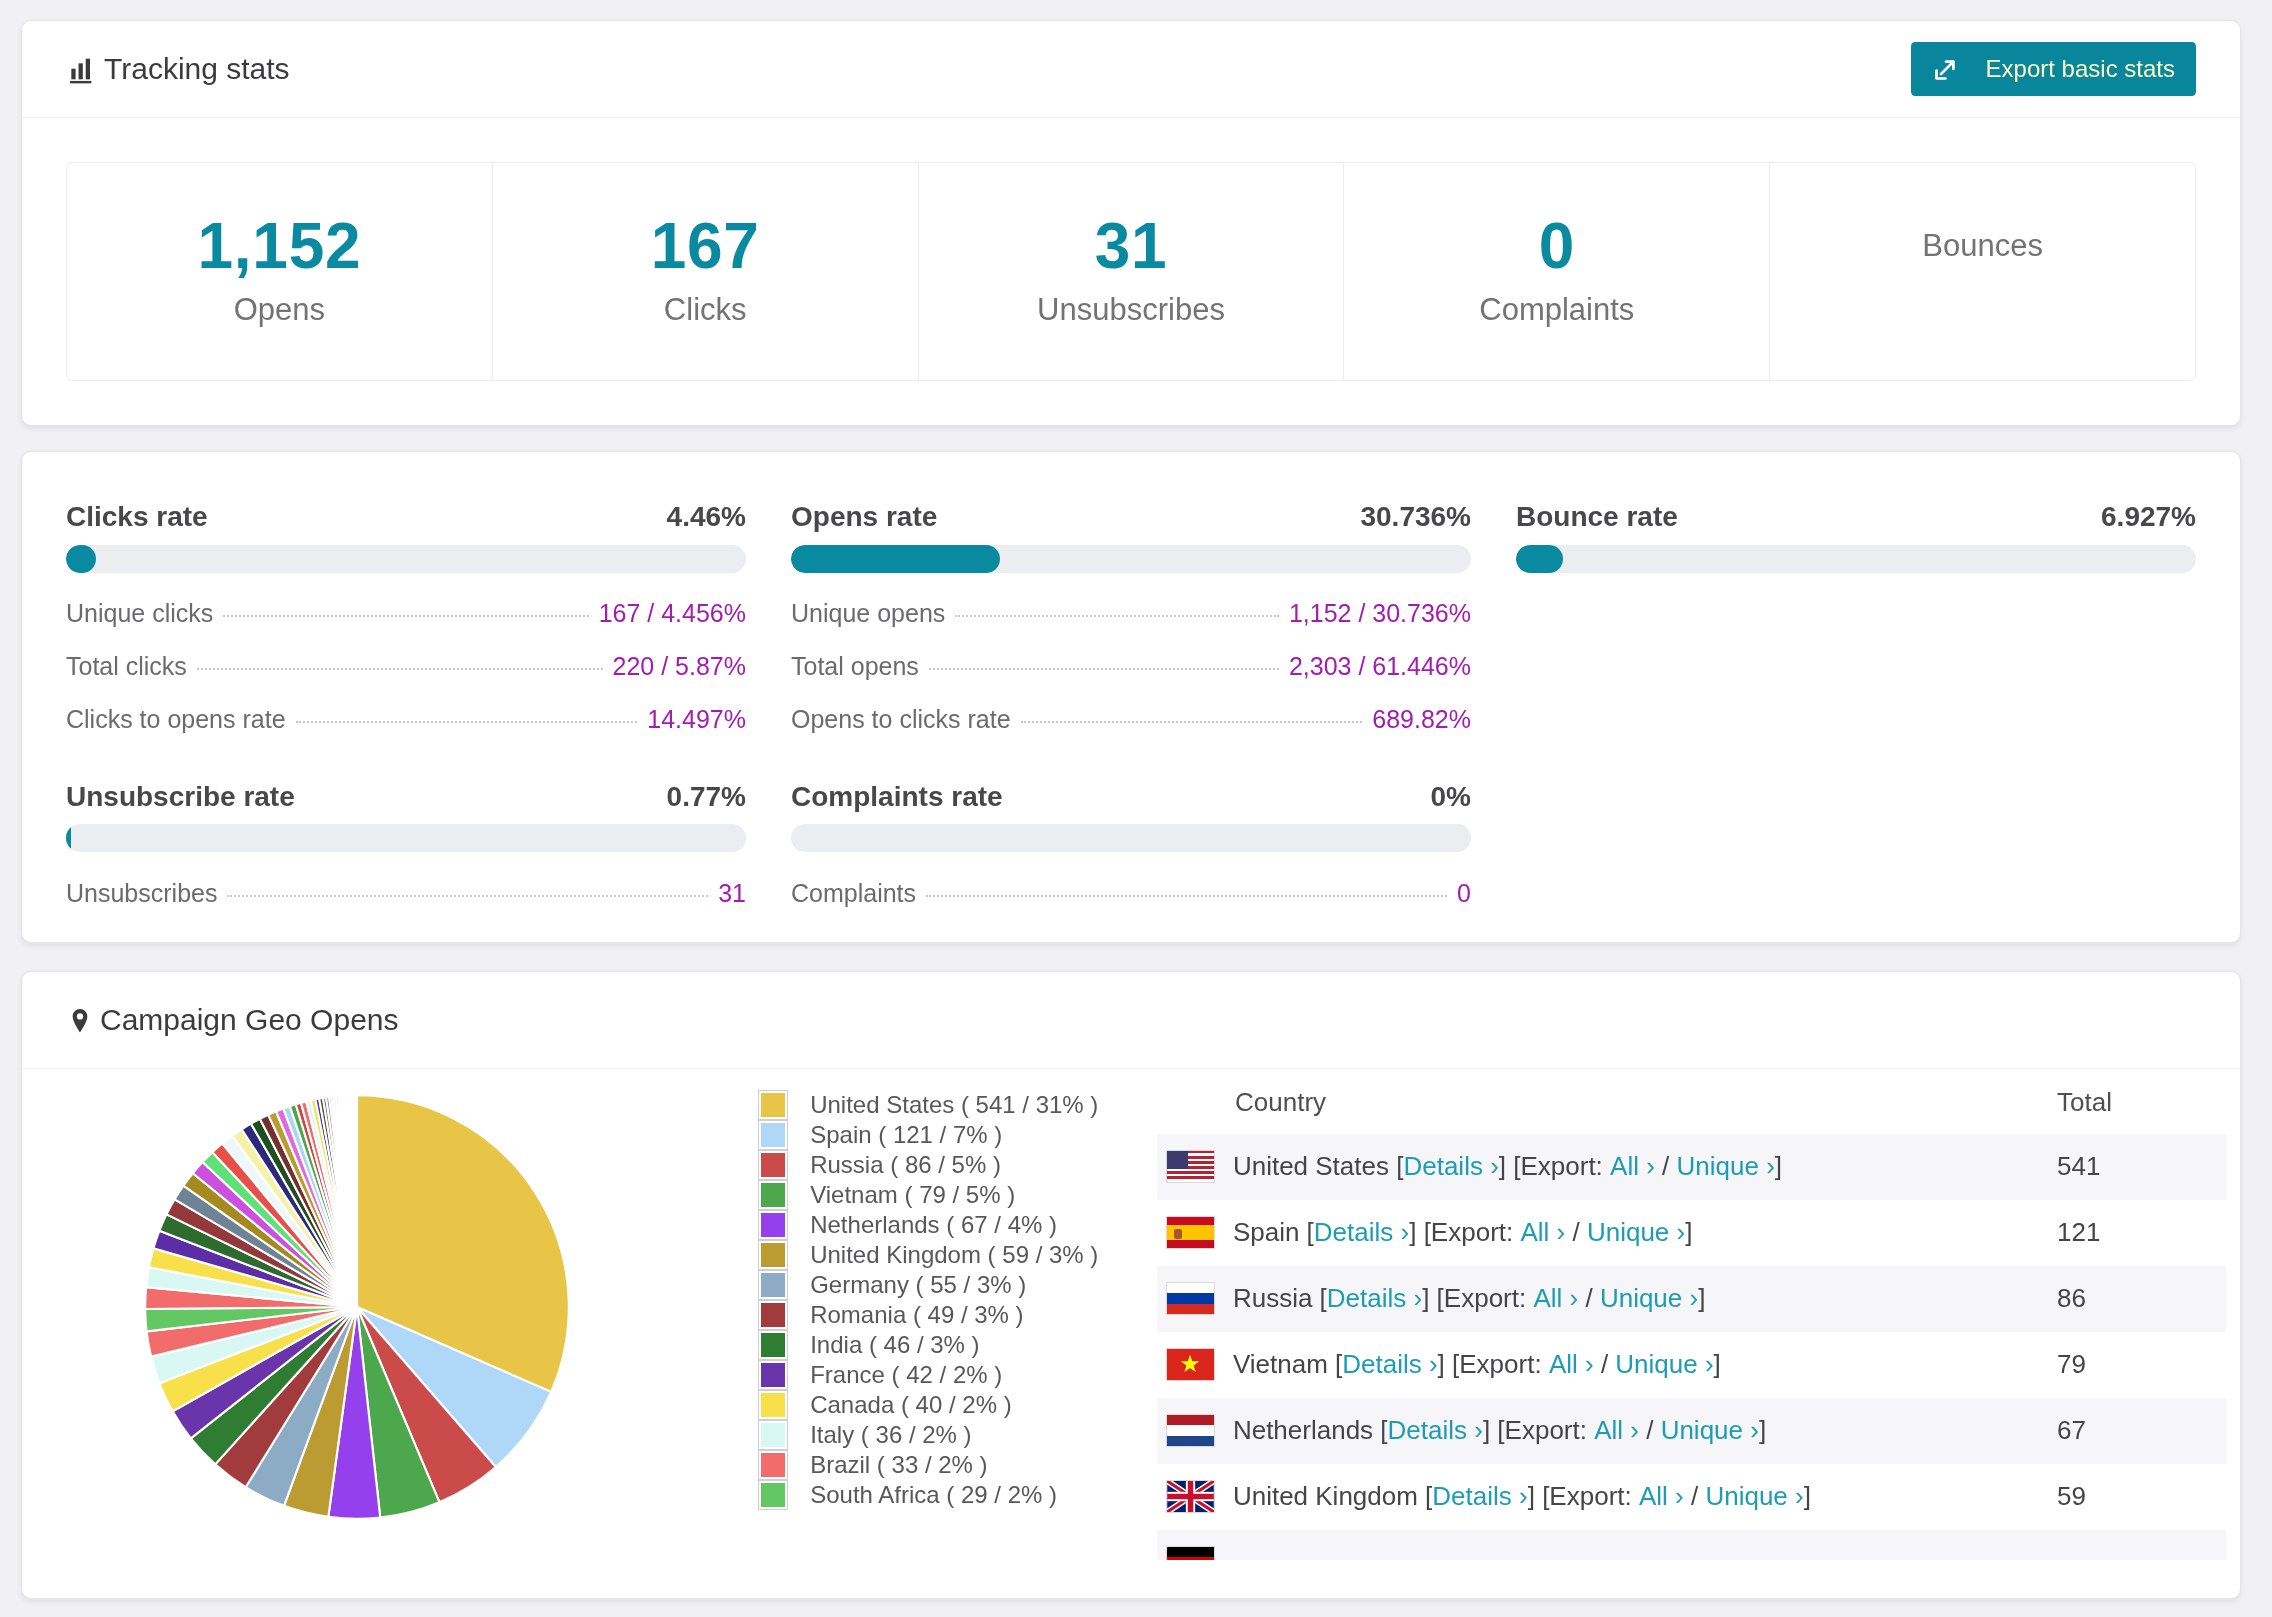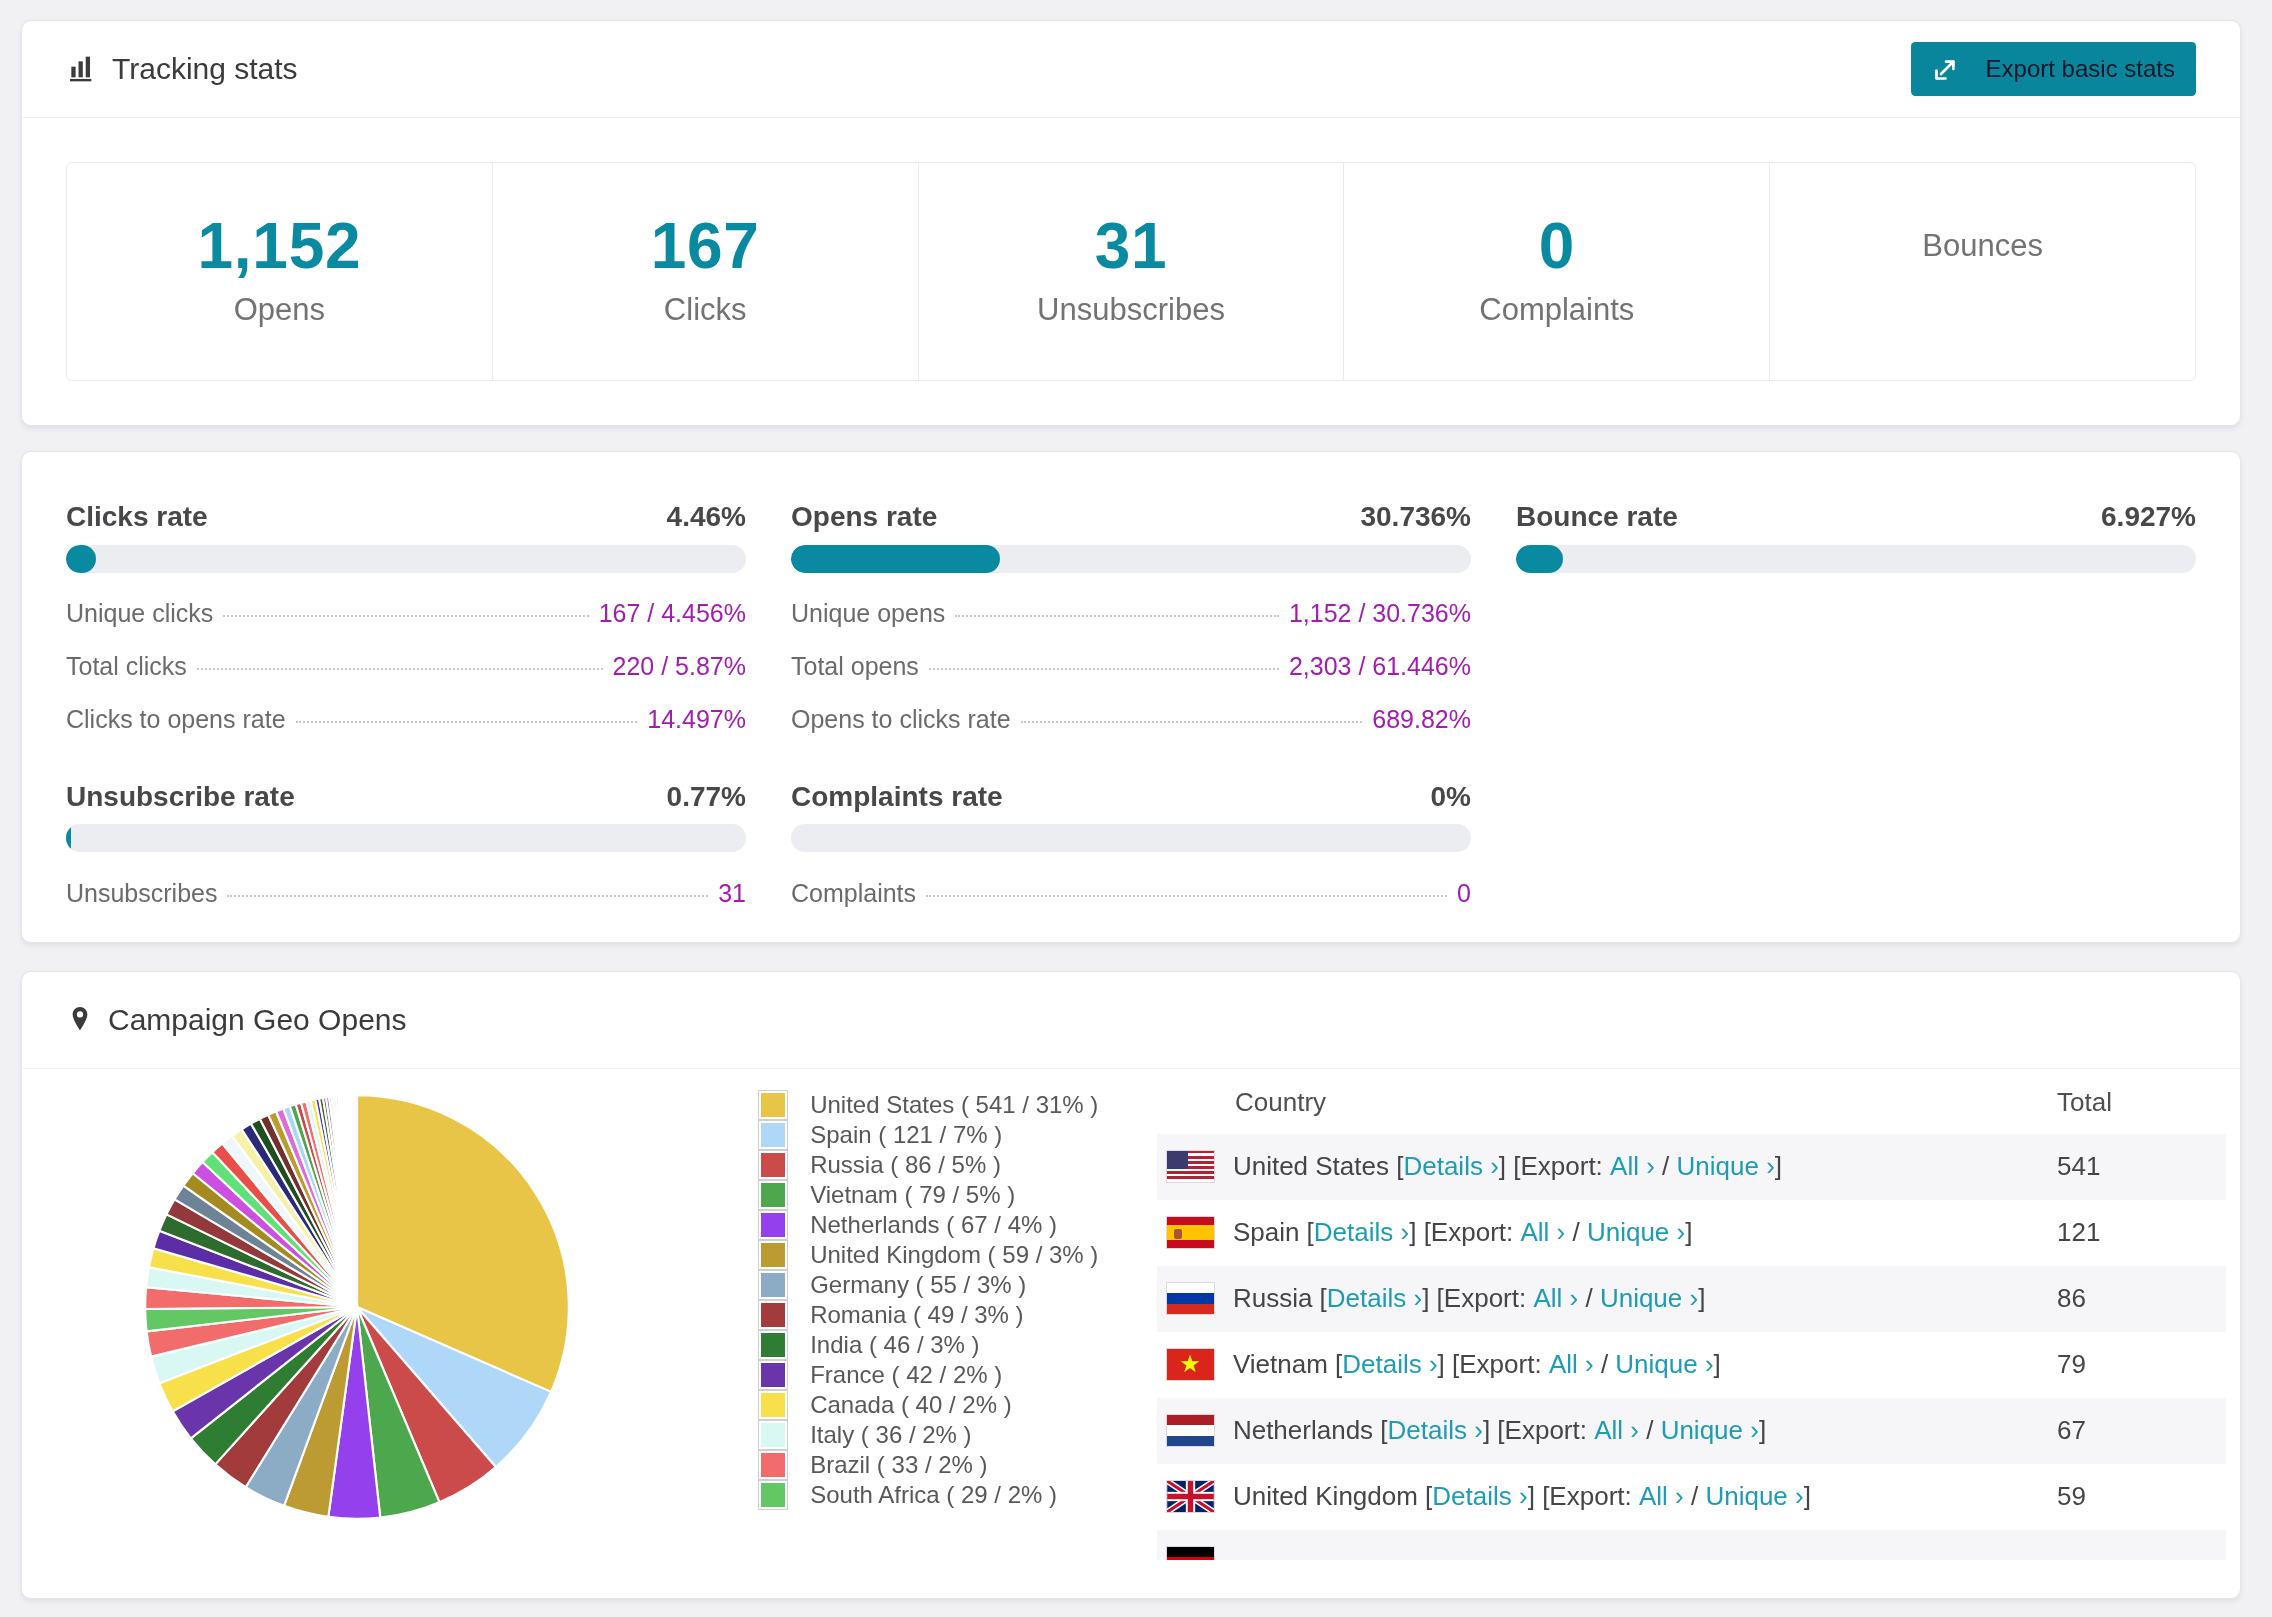--- a/index.html
+++ b/index.html
@@ -11,27 +11,27 @@
   }
   .card{
     background:#fff;
     border:1.4px solid #e3e5e9;
     border-radius:10px;
     box-shadow:0 2.1px 5.6px rgba(40,50,70,.08);
     margin-left:21px;width:2220px;box-sizing:border-box;
   }
   
   .card-header{display:flex;align-items:center;height:96px;padding:0 44px;border-bottom:1.4px solid #f0f0f2;}
-  .card-title{display:flex;align-items:flex-start;gap:14px;font-size:30px;color:#3b3b3d;}
+  .card-title{display:flex;align-items:flex-end;gap:6px;font-size:30px;color:#3b3b3d;}
   .card-title svg{display:block;}
   
   #card-tracking{margin-top:20px;}
   .export-btn{
     margin-left:auto;display:flex;align-items:center;gap:27px;
-    background:#0a869c;color:#0f172a;border:none;border-radius:4.2px;
+    background:#0a869c;color:#fef9c3;border:none;border-radius:4.2px;
     height:54px;padding:0 21px;font-size:24px;cursor:pointer;
     font-family:inherit;
   }
   .stats-row{display:flex;margin:44px;border:1.4px solid #ebebee;border-radius:5.6px;}
   .stat-box{flex:1;text-align:center;padding:51px 0 52px;}
   .stat-box + .stat-box{border-left:1.4px solid #ebebee;}
   .stat-value{font-size:64px;font-weight:bold;color:#0a8aa0;letter-spacing:0.7px;line-height:1;}
   .stat-label{font-size:31px;color:#737373;margin-top:14px;}
   
   #card-rates{margin-top:25.4px;padding:49px 44px 34px;}

